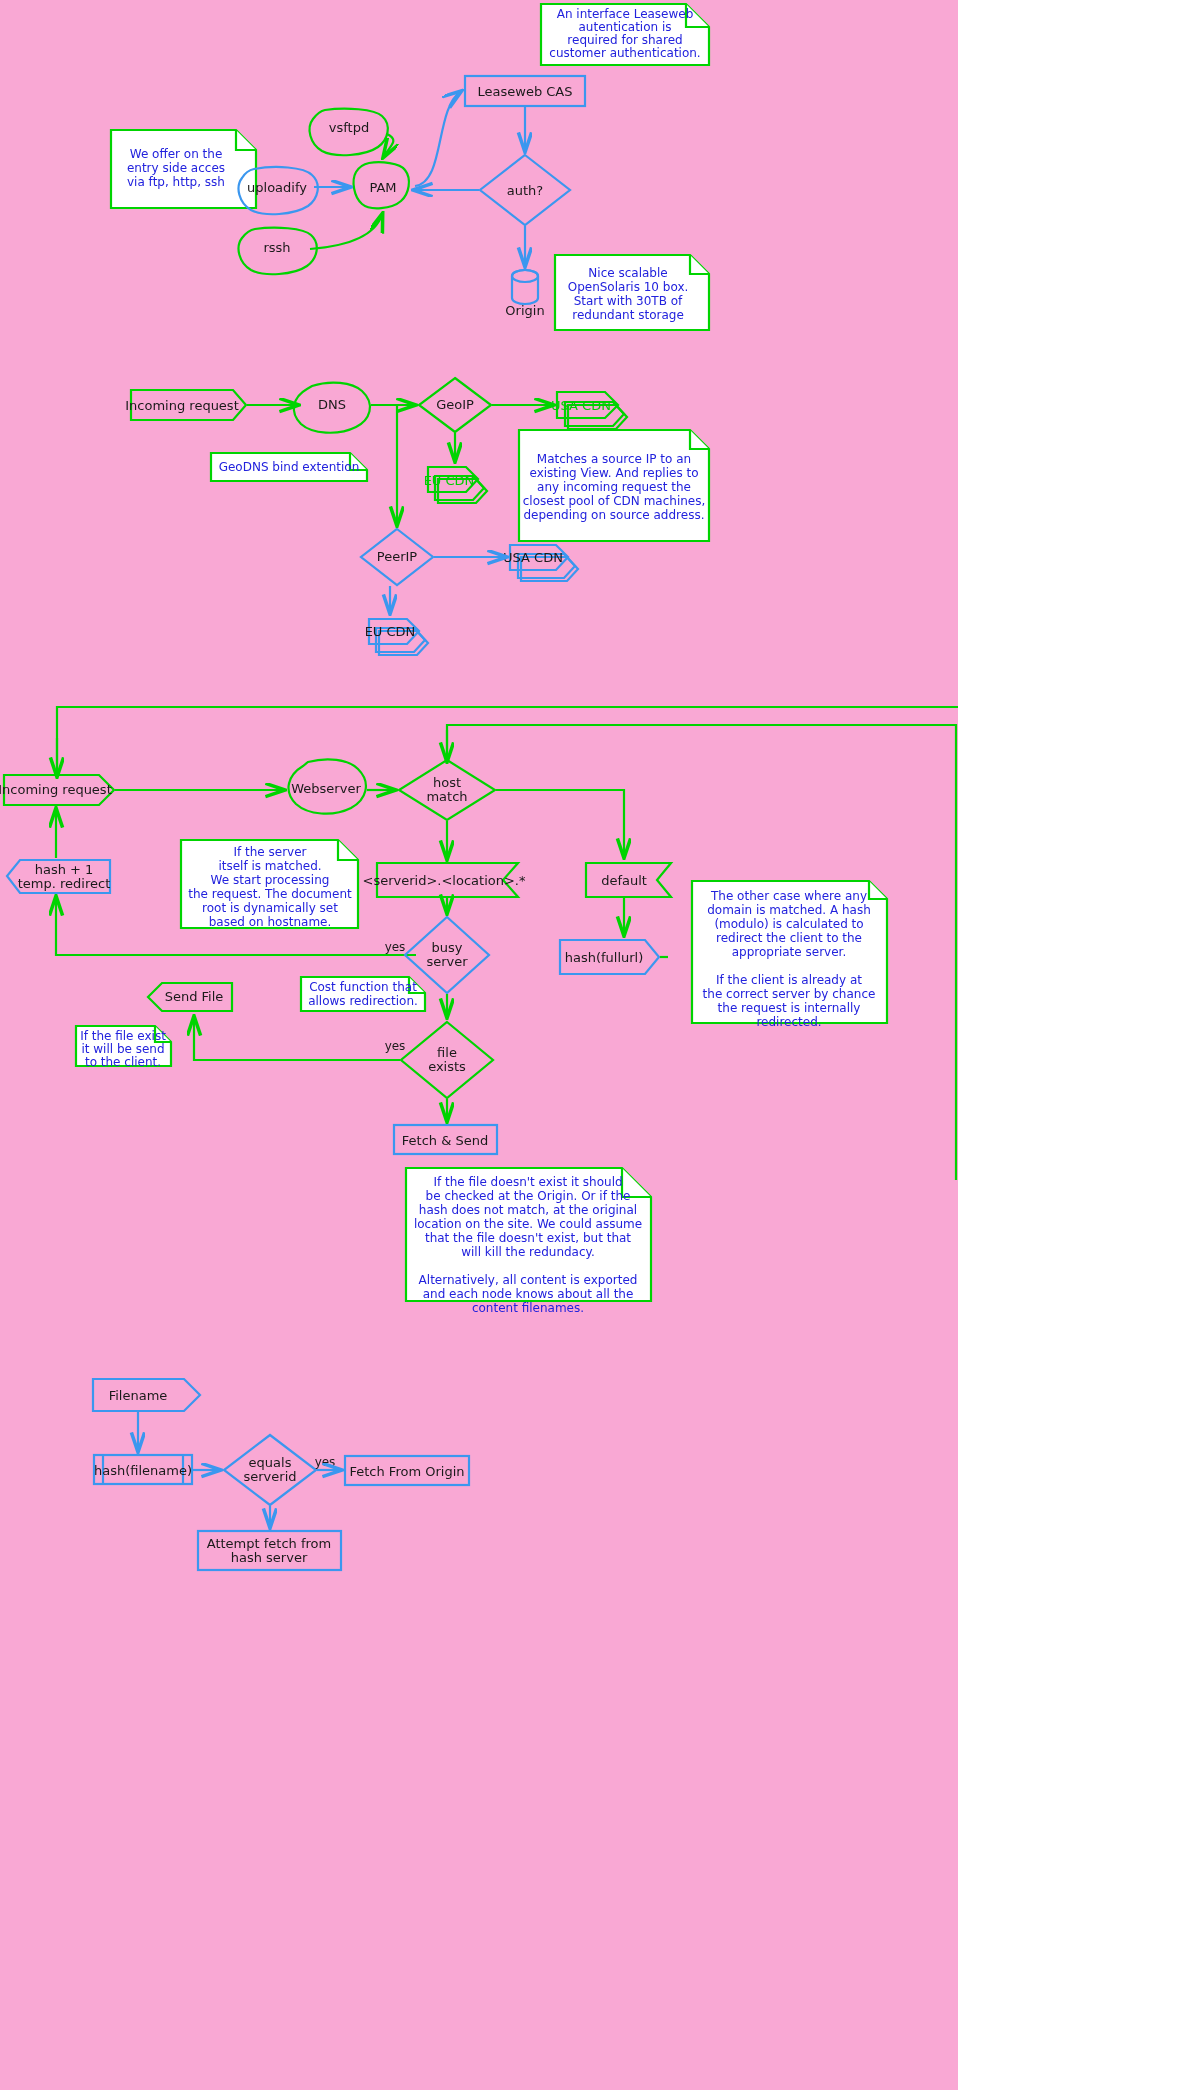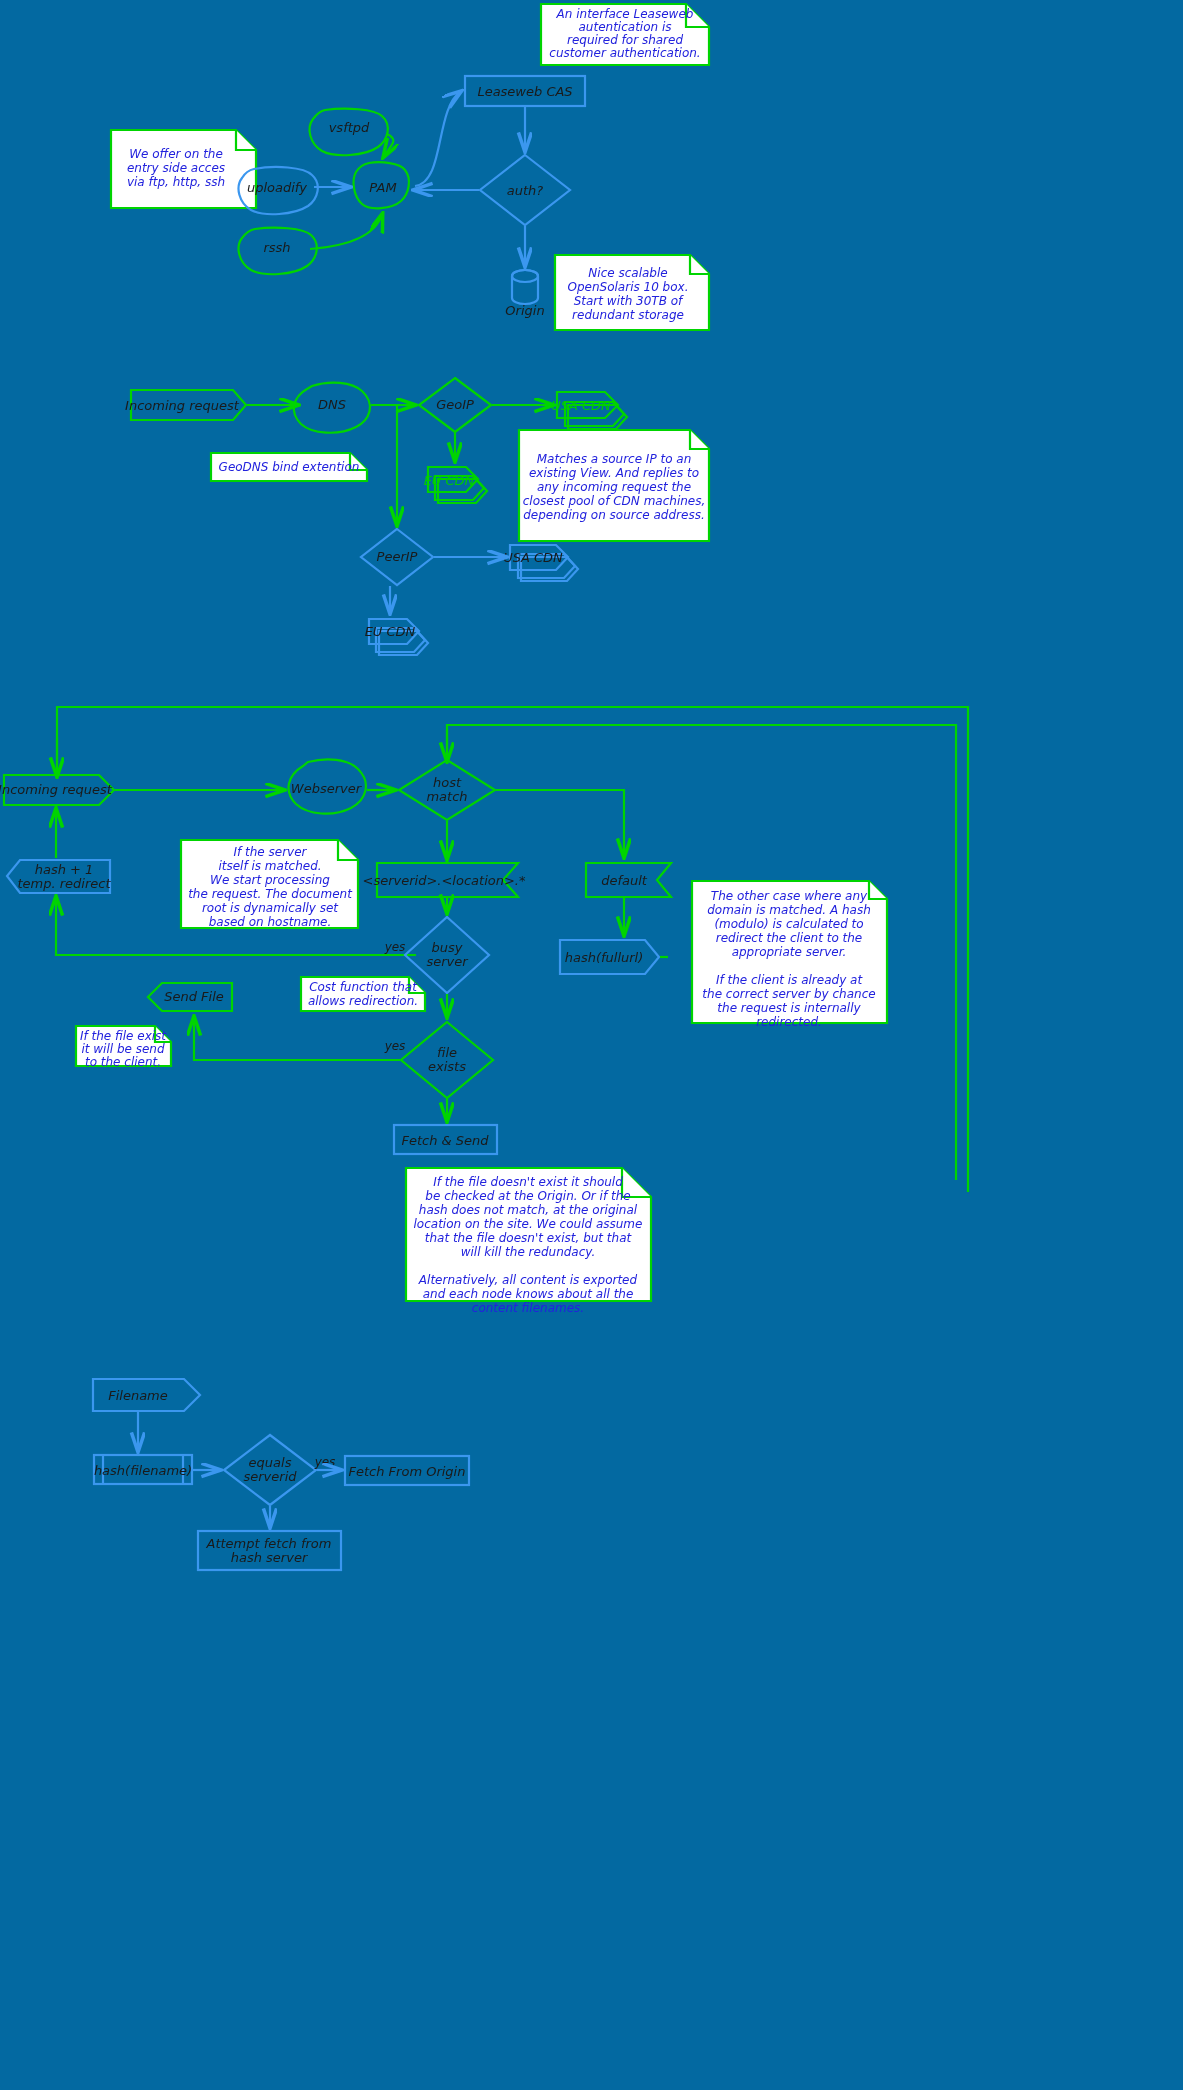--- a/index.html
+++ b/index.html
@@ -1,17 +1,17 @@
 <!DOCTYPE html>
 <html><head>
 <meta charset="utf-8">
 <style>
   html,body{margin:0;padding:0;background:#ffffff;}
   body{font-family:"DejaVu Sans","Liberation Sans",sans-serif;}
-  #stage{position:relative;width:1183px;height:2090px;background:#0369a1;overflow:hidden;font-style:italic;}
+  #stage{position:relative;width:958px;height:2090px;background:#f9a8d4;overflow:hidden;}
   svg{display:block;}
   .nodeText{font-family:"DejaVu Sans","Liberation Sans",sans-serif;font-size:13px;fill:#1a1a1a;}
   .noteText{font-family:"DejaVu Sans","Liberation Sans",sans-serif;font-size:12px;fill:#2222dd;}
   .labelText{font-family:"DejaVu Sans","Liberation Sans",sans-serif;font-size:12px;fill:#1a1a1a;}
   .greenText{font-family:"DejaVu Sans","Liberation Sans",sans-serif;font-size:13px;fill:#00cc00;}
   .shapeG{fill:none;stroke:#00d400;stroke-width:2.2;}
   .shapeB{fill:none;stroke:#3b97ef;stroke-width:2.2;}
   .lineG{fill:none;stroke:#00d400;stroke-width:2.2;}
   .lineB{fill:none;stroke:#3b97ef;stroke-width:2.2;}
   .noteG{fill:#ffffff;stroke:#00d400;stroke-width:2.2;}

